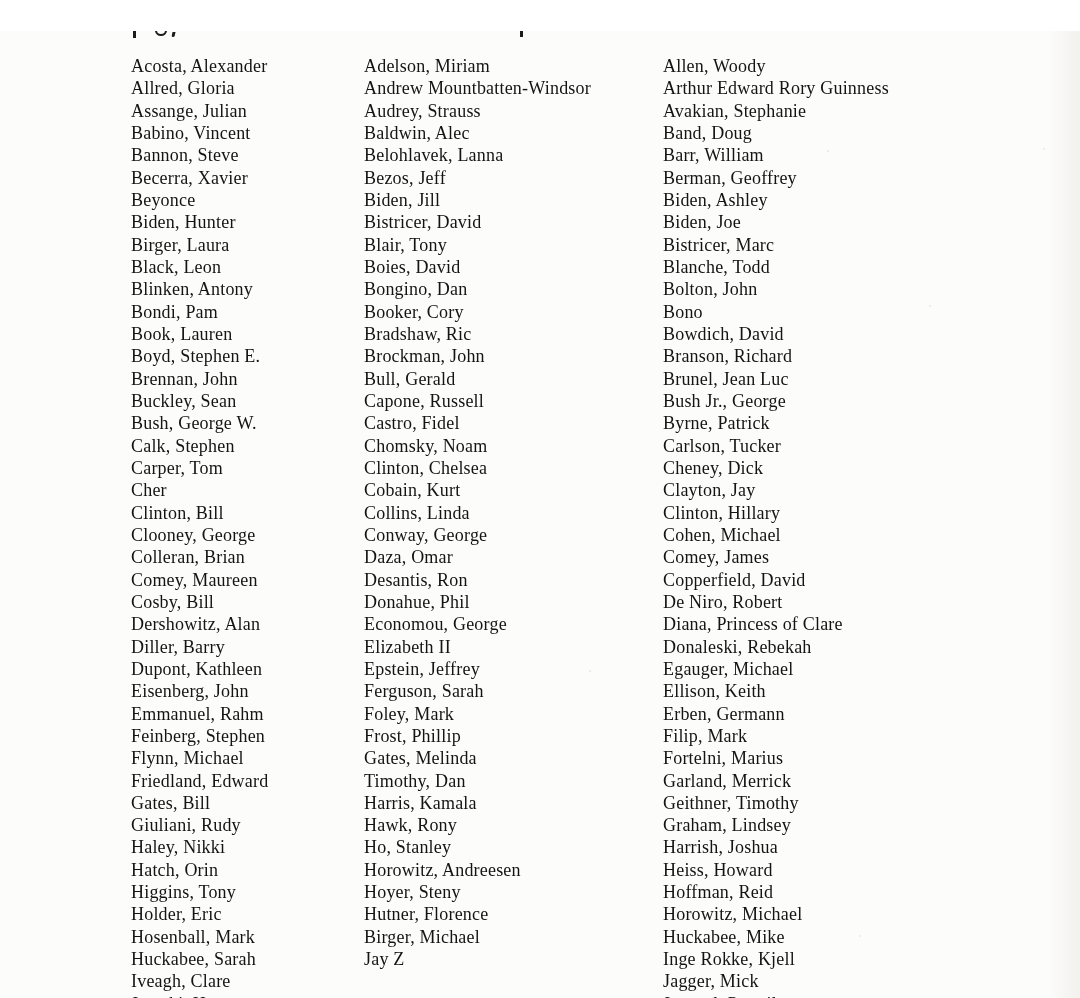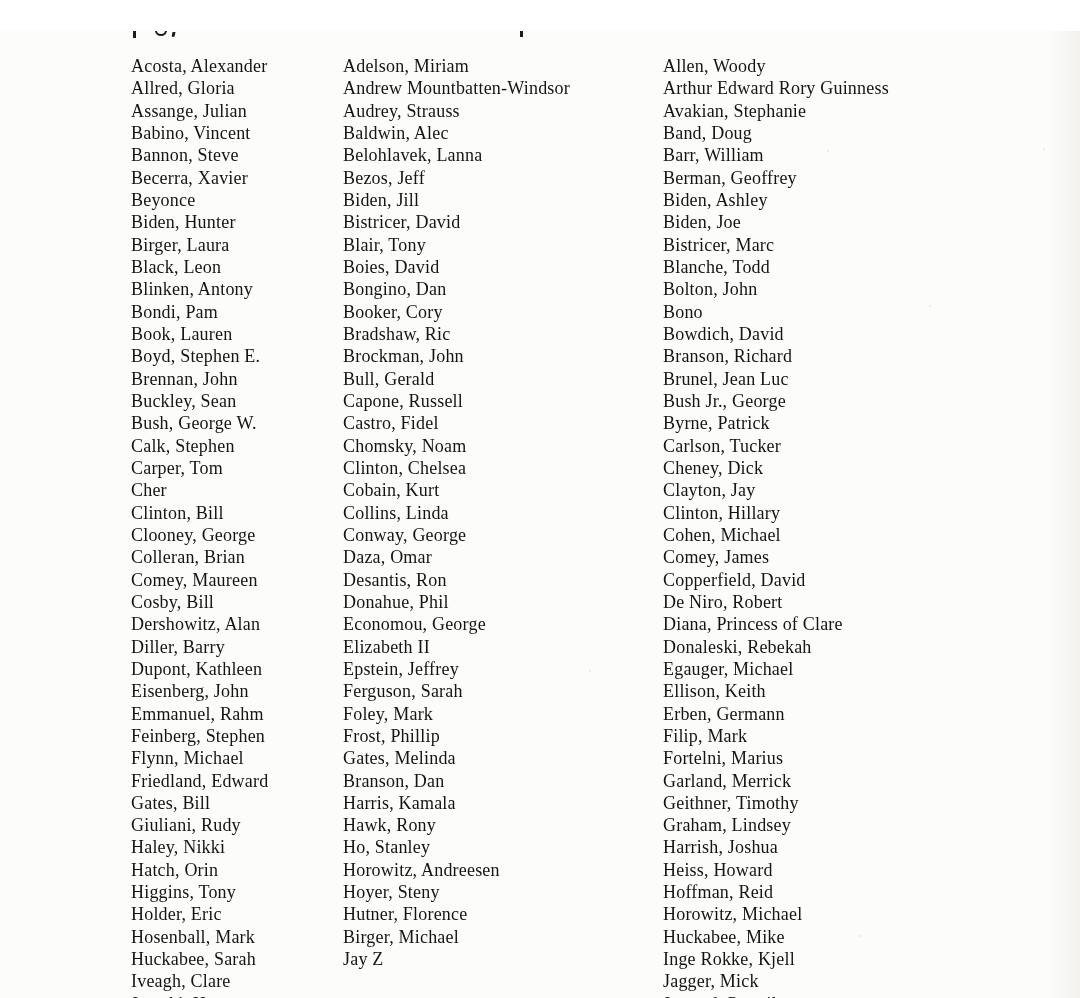--- a/index.html
+++ b/index.html
@@ -61,21 +61,21 @@
     border-radius: 0 0 2px 2px;
     transform: skewX(-12deg);
   }
 
   .col {
     position: absolute;
     top: 24px;
     color: #141414;
   }
   .col-1 { left: 131px; }
-  .col-2 { left: 343px; }
+  .col-2 { left: 364px; }
   .col-3 { left: 663px; }
 
   .name-row {
     height: 22.33px;
     line-height: 22.33px;
     font-size: 18px;
     letter-spacing: 0.2px;
     white-space: nowrap;
   }
 </style>
@@ -162,21 +162,21 @@
       <div class="name-row">Daza, Omar</div>
       <div class="name-row">Desantis, Ron</div>
       <div class="name-row">Donahue, Phil</div>
       <div class="name-row">Economou, George</div>
       <div class="name-row">Elizabeth II</div>
       <div class="name-row">Epstein, Jeffrey</div>
       <div class="name-row">Ferguson, Sarah</div>
       <div class="name-row">Foley, Mark</div>
       <div class="name-row">Frost, Phillip</div>
       <div class="name-row">Gates, Melinda</div>
-      <div class="name-row">Branson, Dan</div>
+      <div class="name-row">Timothy, Dan</div>
       <div class="name-row">Harris, Kamala</div>
       <div class="name-row">Hawk, Rony</div>
       <div class="name-row">Ho, Stanley</div>
       <div class="name-row">Horowitz, Andreesen</div>
       <div class="name-row">Hoyer, Steny</div>
       <div class="name-row">Hutner, Florence</div>
       <div class="name-row">Birger, Michael</div>
       <div class="name-row">Jay Z</div>
     </div>
   <div class="col col-3">

